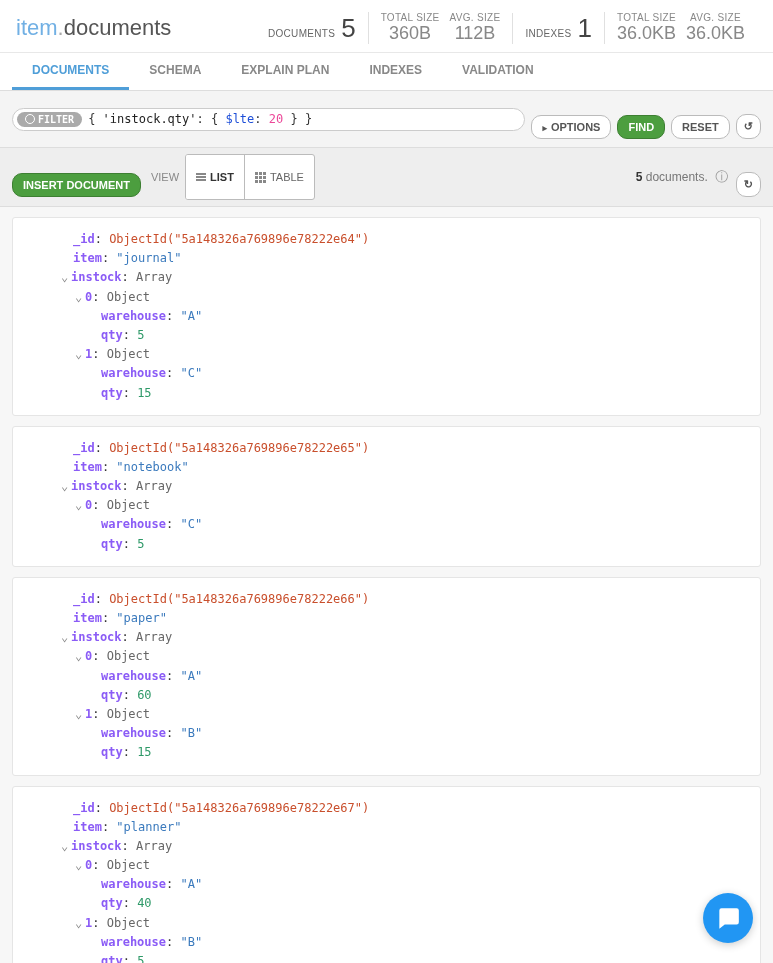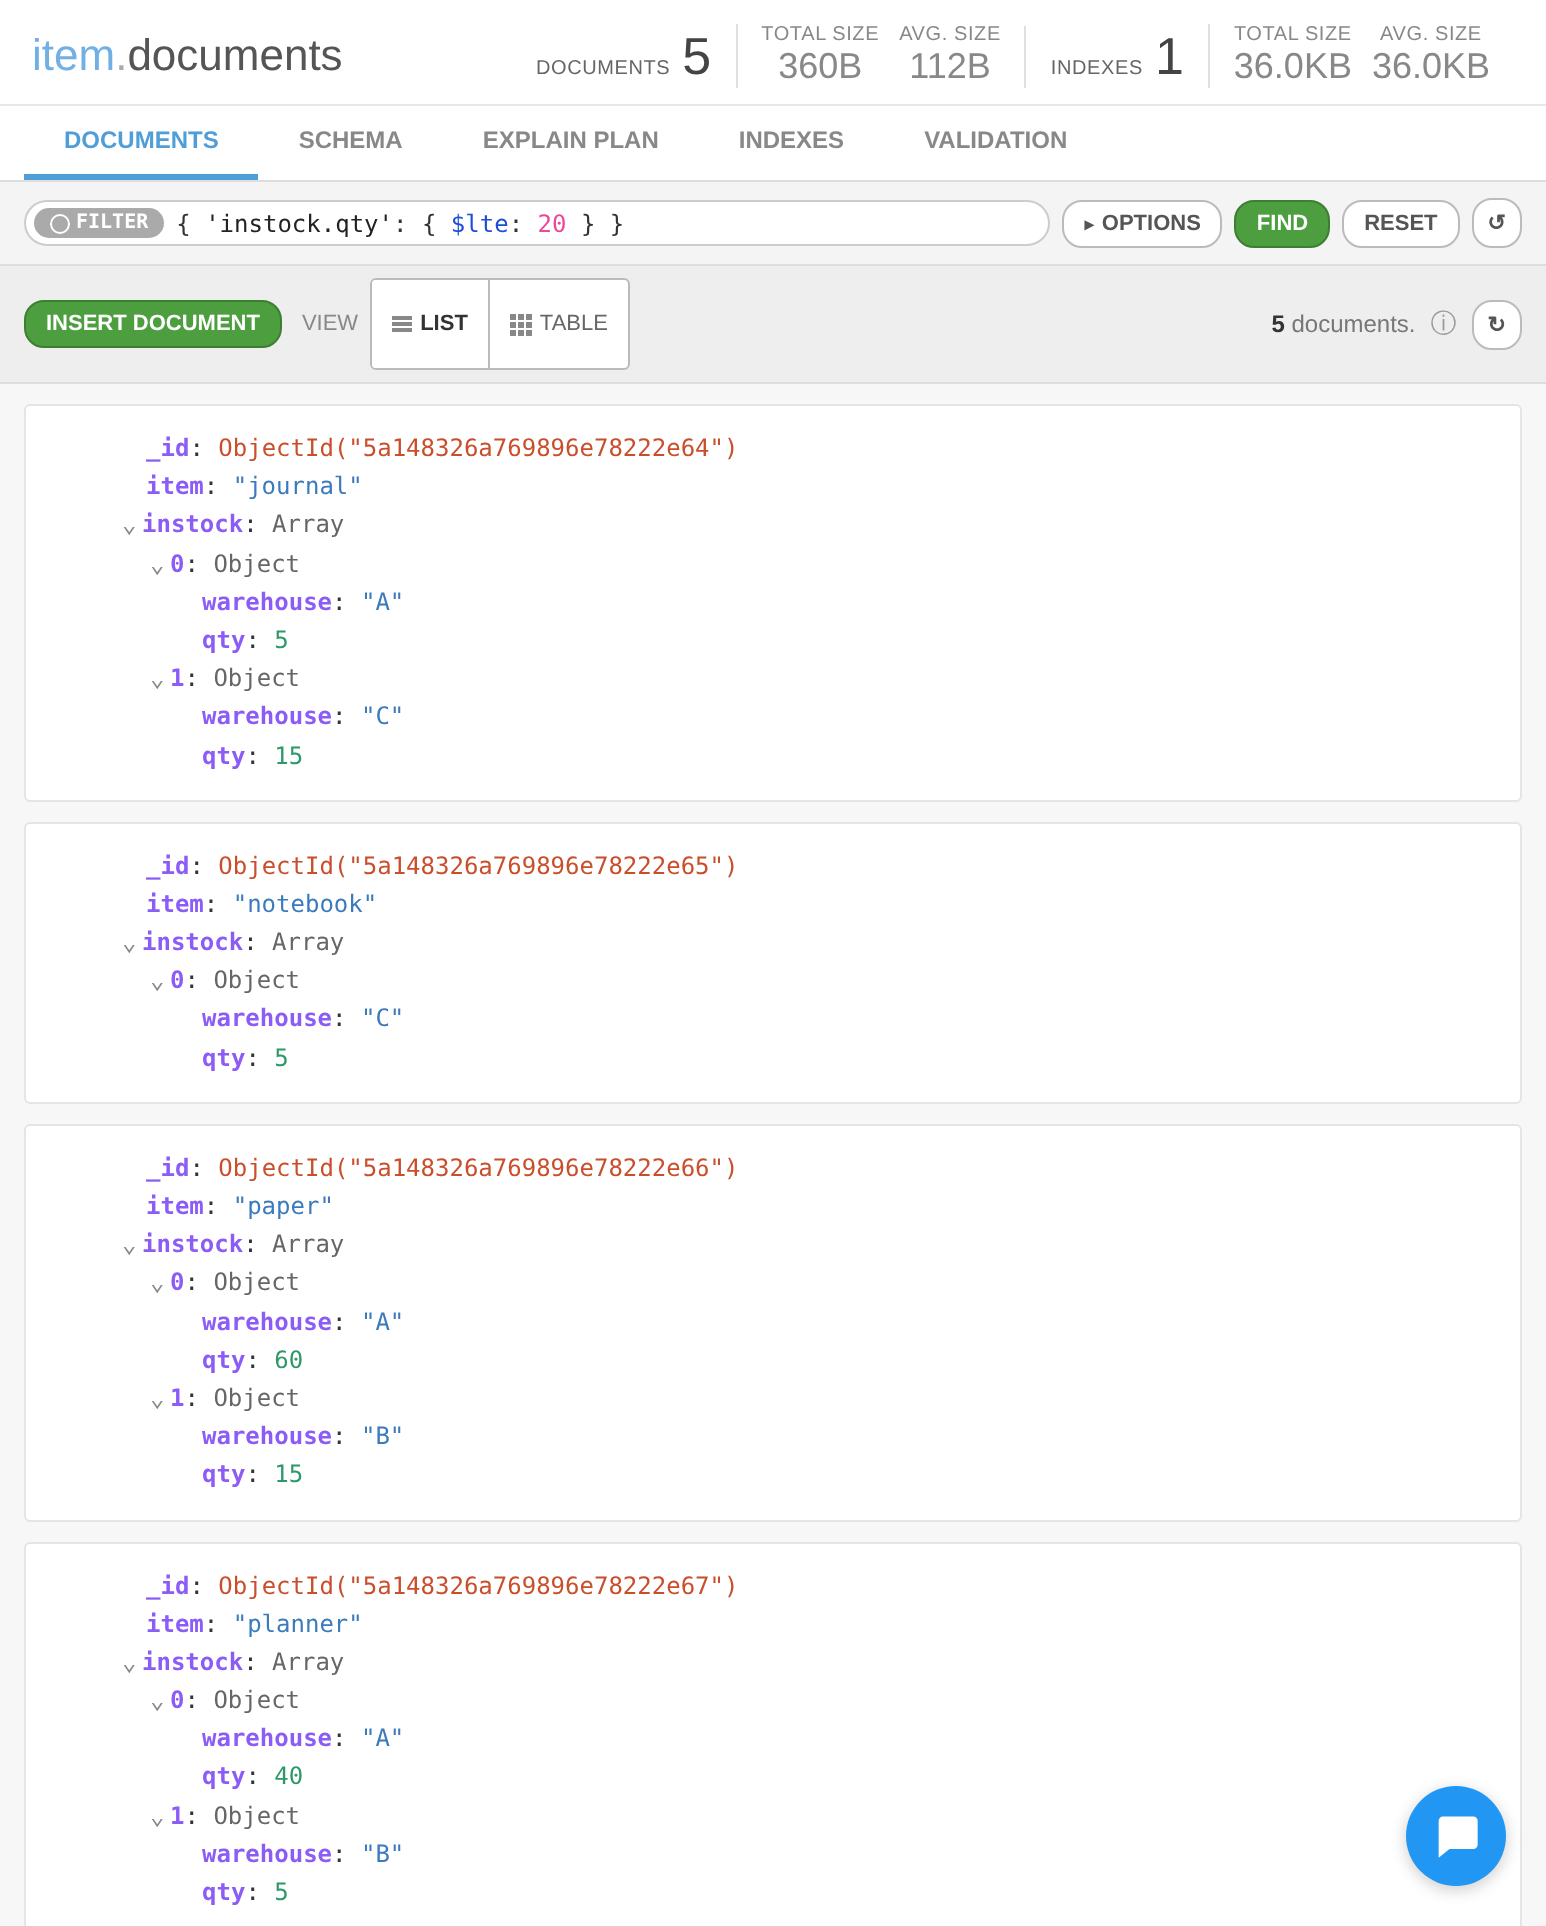--- a/index.html
+++ b/index.html
@@ -25,21 +25,21 @@
 .tab.active { color: #4f9ed8; border-bottom-color: #4f9ed8; }
 
 .filterbar { display: flex; align-items: center; padding: 8px 12px; background: #f4f4f4; gap: 6px; border-bottom: 1px solid #ddd; }
 .filterinput { flex: 1; display: flex; align-items: center; background: #fff; border: 1px solid #ccc; border-radius: 14px; padding: 3px 4px; font-family: Menlo, Consolas, monospace; font-size: 12px; }
 .filterchip { background: #aaa; color: #fff; font-size: 10px; font-weight: 600; padding: 2px 8px; border-radius: 10px; display: flex; align-items: center; gap: 3px; }
 .filterchip::before { content: ""; width: 10px; height: 10px; border: 1.5px solid #fff; border-radius: 50%; display: inline-block; box-sizing: border-box; position: relative; }
 .filtertext { padding: 0 6px; }
 .filtertext .key { color: #222; }
 .filtertext .op { color: #1d4ed8; }
 .filtertext .num { color: #ec4899; }
-.btn { border: 1px solid #bbb; background: #fff; padding: 5px 10px; font-size: 11px; border-radius: 10px; cursor: pointer; color: #555; font-weight: 600; }
+.btn { border: 1px solid #bbb; background: #fff; padding: 5px 10px; font-size: 11px; border-radius: 10px; cursor: pointer; color: #555; font-weight: 600; margin-top: 15px; }
 .btn.green { background: #4c9e3f; border-color: #3d7f32; color: #fff; }
 .btn.icon { padding: 5px 7px; }
 .optcaret::before { content: "▸"; margin-right: 4px; font-size: 9px; }
 
 .toolbar { display: flex; align-items: center; padding: 6px 12px; background: #eee; border-bottom: 1px solid #ddd; gap: 6px; }
 .viewlbl { font-size: 11px; color: #888; margin-left: 4px; }
 .seggroup { display: flex; border: 1px solid #bbb; border-radius: 3px; overflow: hidden; background: #fff; }
 .segbtn { padding: 16px 10px; font-size: 11px; cursor: pointer; display: flex; align-items: center; gap: 4px; border-right: 1px solid #bbb; color: #666; }
 .segbtn:last-child { border-right: none; }
 .segbtn.active { background: #fff; color: #333; font-weight: 600; }

